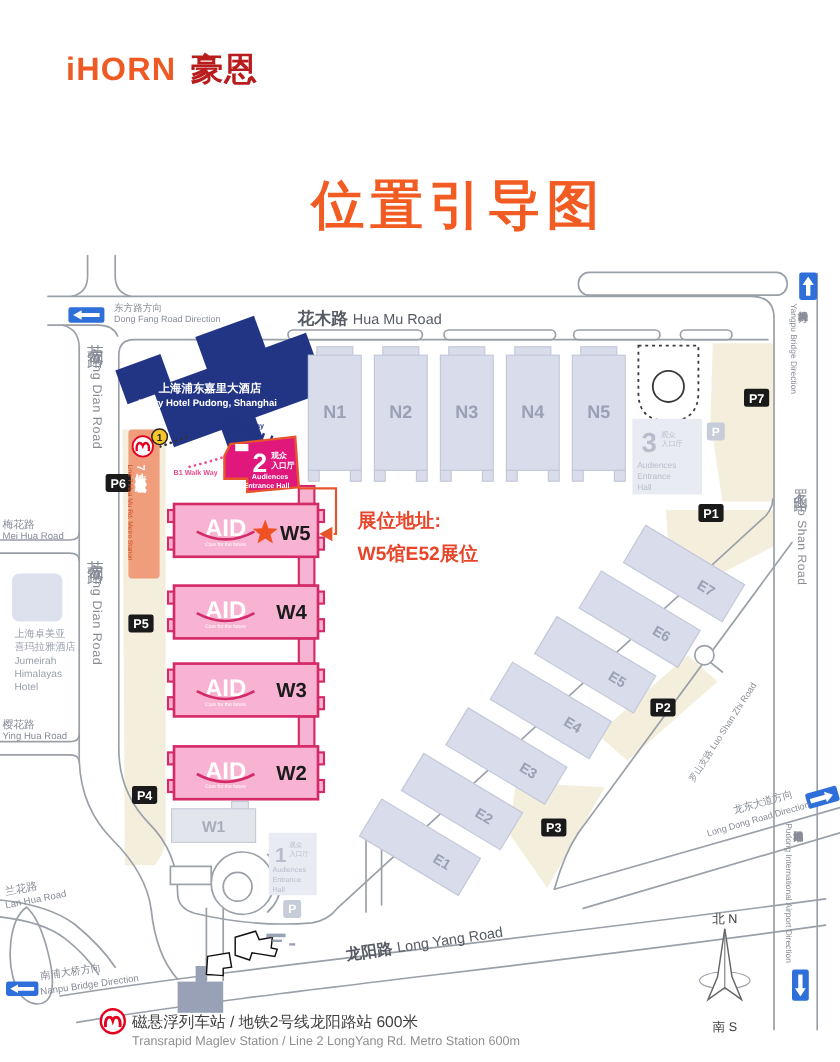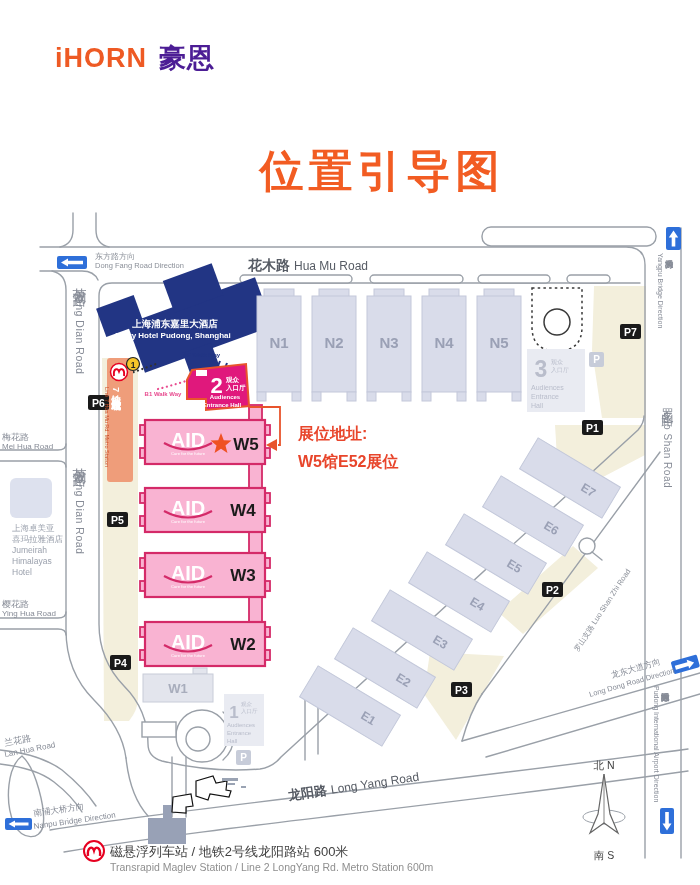--- a/index.html
+++ b/index.html
@@ -2,21 +2,21 @@
 <html><head>
 <meta charset="utf-8">
 <style>
   html,body{margin:0;padding:0;background:#fff;}
   body{width:700px;height:885px;position:relative;overflow:hidden;
        font-family:"Liberation Sans","DejaVu Sans",sans-serif;}
   .abs{position:absolute;}
   
   #logo{left:55px;top:40px;font-size:27px;font-weight:800;letter-spacing:1px;}
   #logo .en{color:#ee5a24;text-align:center;}
-  #logo .cn{color:#4c1d95;margin-left:12px;font-weight:700;}
+  #logo .cn{color:#b91c1c;margin-left:12px;font-weight:700;}
   #title{left:0;top:142px;width:700px;text-align:center;font-size:44px;font-weight:900;
          color:#f25c22;letter-spacing:5px;padding-left:32px;}
   
   .vlabel{position:absolute;writing-mode:vertical-rl;color:#868b96;line-height:1.15;}
   .vlabel .cjk{letter-spacing:3px;}
   .vlabel .lat{letter-spacing:0.5px;}
   #v-fangdian-1,#v-fangdian-2{font-size:14px;}
   #v-fangdian-1 .lat,#v-fangdian-2 .lat{font-size:10.5px;}
   #v-luoshan{font-size:12.5px;}
   #v-luoshan .lat{font-size:10px;}

